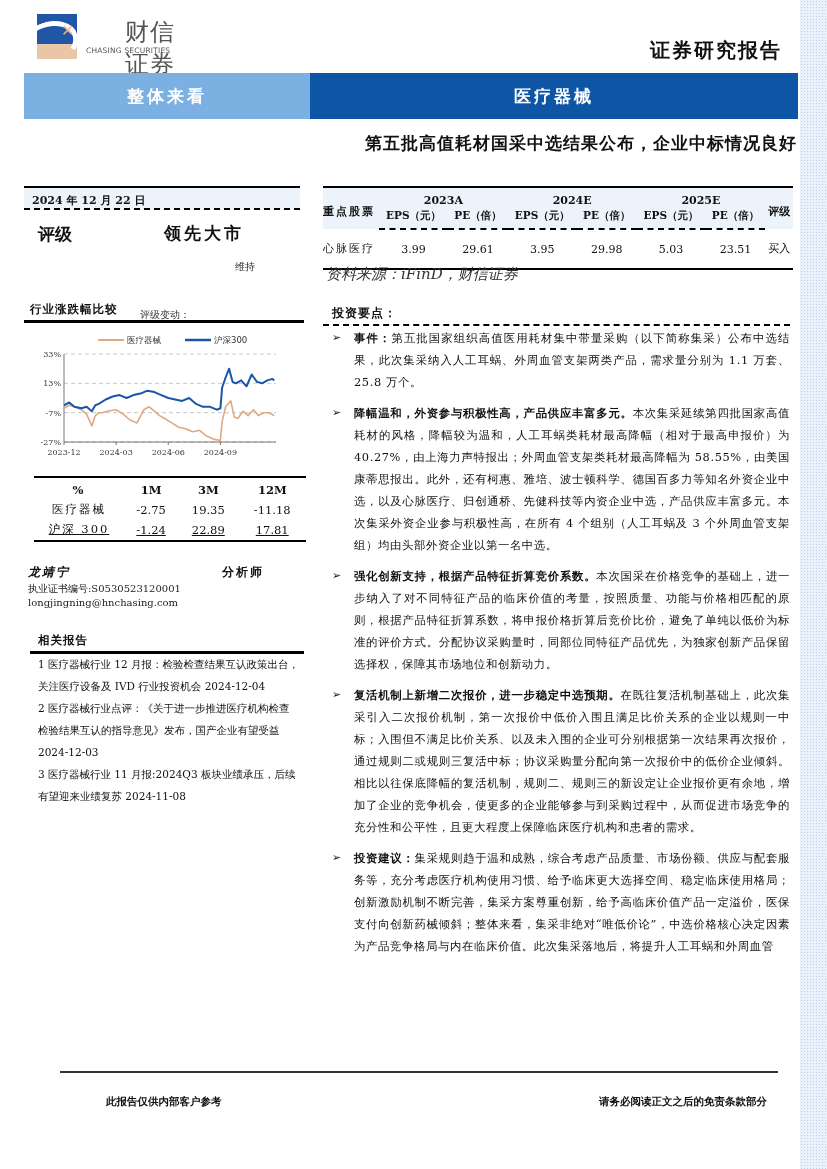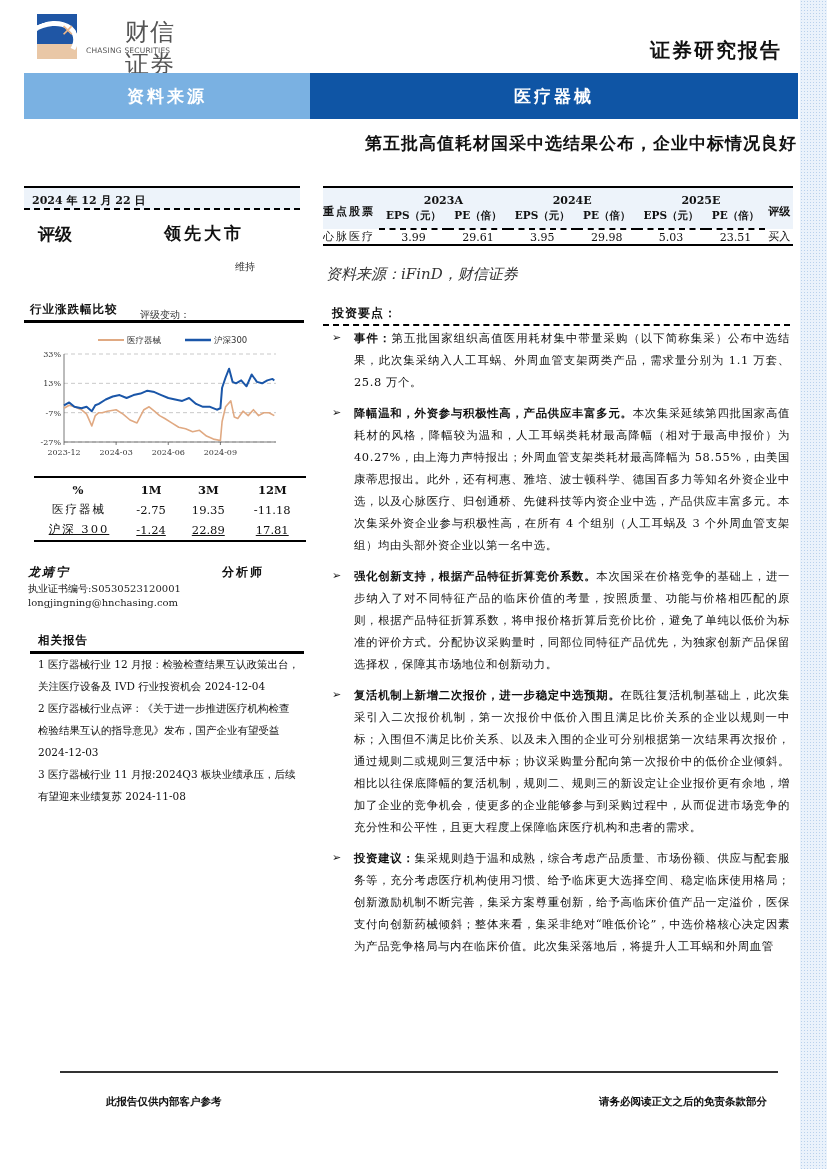--- a/index.html
+++ b/index.html
@@ -41,21 +41,21 @@
   .analyst-cert { left: 28px; top: 582px; font-size: 10px; color: #222; }
   .analyst-email { left: 28px; top: 597px; font-size: 10px; color: #222; }
   .related-list { left: 38px; top: 653px; width: 262px; font-size: 10.5px; line-height: 22px; color: #111; }
   .related-list li { list-style: none; }
 
   
   .stock-table { left: 323px; top: 186px; width: 470px; border-collapse: collapse; font-size: 11px; background: #edf3fa; }
   .stock-table th { font-weight: bold; padding: 1px 0; }
   .stock-table thead tr:first-child th { border-top: 2px solid #000; padding-top: 6px; }
   .stock-table thead tr:last-child th { border-bottom: 2px dashed #000; padding-bottom: 5px; font-size: 10.5px; }
-  .stock-table tbody td { text-align: center; padding: 0 0; background: #fff; border-bottom: 2px solid #000; }
+  .stock-table tbody td { text-align: center; padding: 12px 0; background: #fff; border-bottom: 2px solid #000; }
   .stock-table .stock-col { text-align: left; width: 56px; letter-spacing: 2px; }
   .source-note { left: 326px; top: 265px; font-size: 15px; font-style: italic; color: #333; }
   .key-title { left: 332px; top: 305px; font-size: 12px; font-weight: bold; letter-spacing: 1px; }
   .key-rule { left: 323px; top: 324px; width: 467px; height: 0; border-top: 2px dashed #000; }
   .bullets { left: 328px; top: 327px; width: 462px; font-size: 11.4px; line-height: 22px; color: #111; }
   .bullet { position: relative; padding-left: 26px; margin-bottom: 9px; text-align: justify; letter-spacing: 0.6px; }
   .bullet .arrow { position: absolute; left: 4px; top: 0; font-family: "DejaVu Sans", sans-serif; font-size: 11px; }
   .bullet b { font-weight: bold; }
 
   .footer-rule { left: 60px; top: 1071px; width: 718px; height: 2px; background: #333; }
@@ -71,21 +71,21 @@
   <div class="logo-mark">
     <div class="sq"></div>
       <div class="arc"></div>
       <div class="star">✕</div>
   </div>
   <div class="logo-cn">财信证券</div>
   <div class="logo-en">CHASING SECURITIES</div>
 </div>
 <div class="abs report-type">证券研究报告</div>
 
-<div class="abs band-left">资料来源</div>
+<div class="abs band-left">整体来看</div>
 <div class="abs band-right">医疗器械</div>
 <div class="abs headline">第五批高值耗材国采中选结果公布，企业中标情况良好</div>
 
 <div class="abs date-bar">2024 年 12 月 22 日</div>
 <div class="abs rating-label">评级</div>
 <div class="abs rating-value">领先大市</div>
 <div class="abs rating-change-label">评级变动：</div>
 <div class="abs rating-change-value">维持</div>
 
 <div class="abs sec-title" style="left:30px;top:302px;">行业涨跌幅比较</div>

